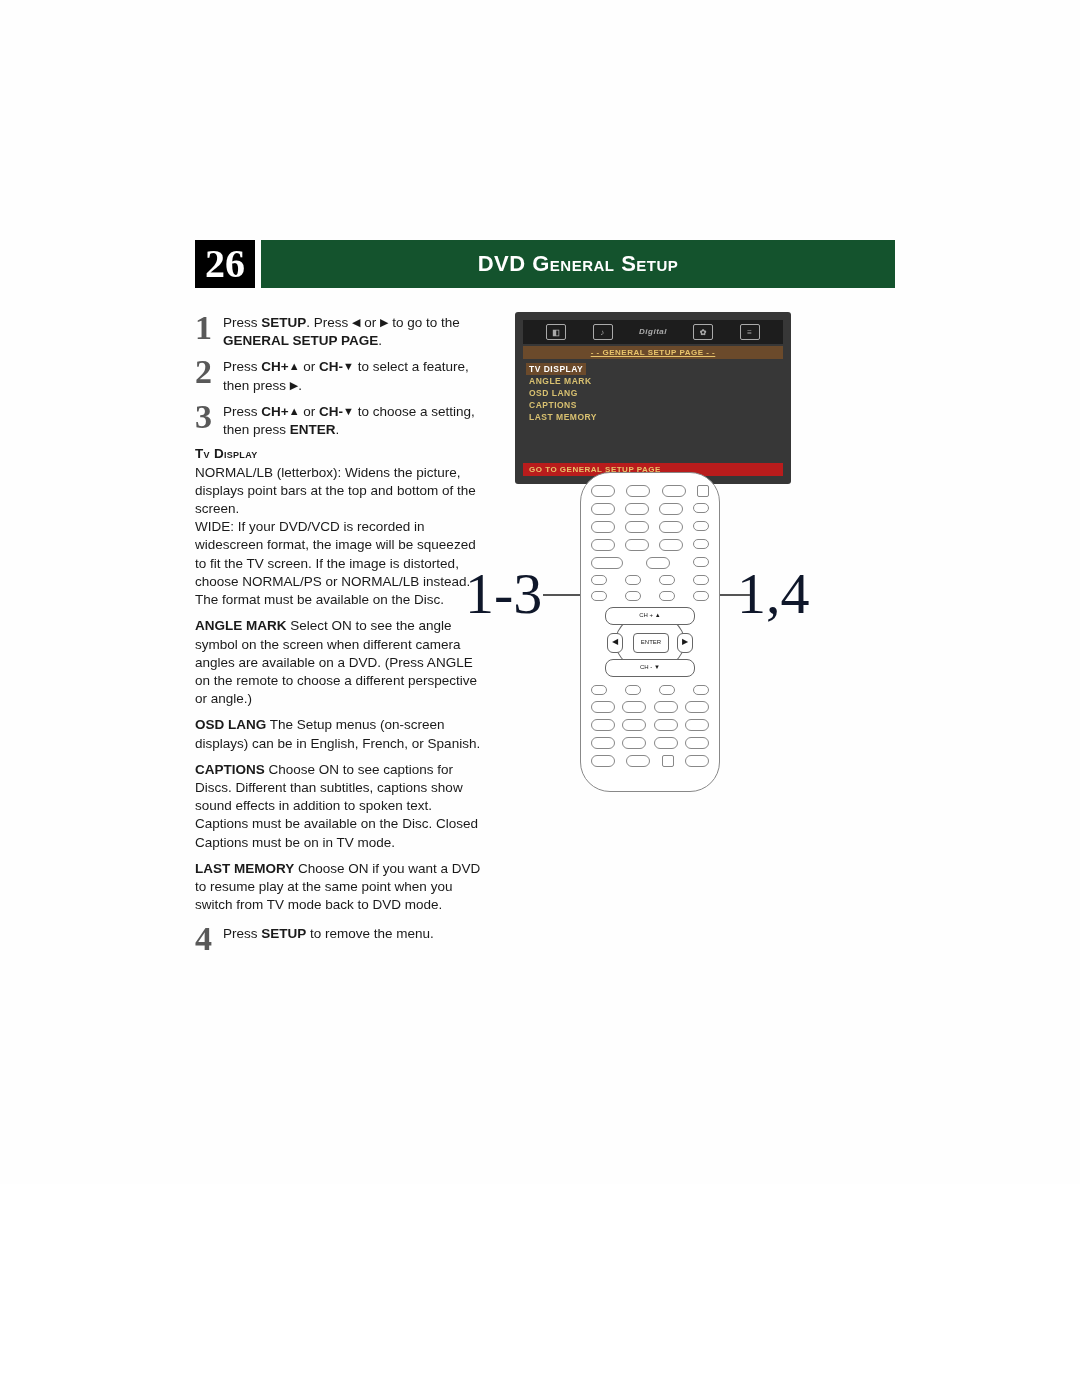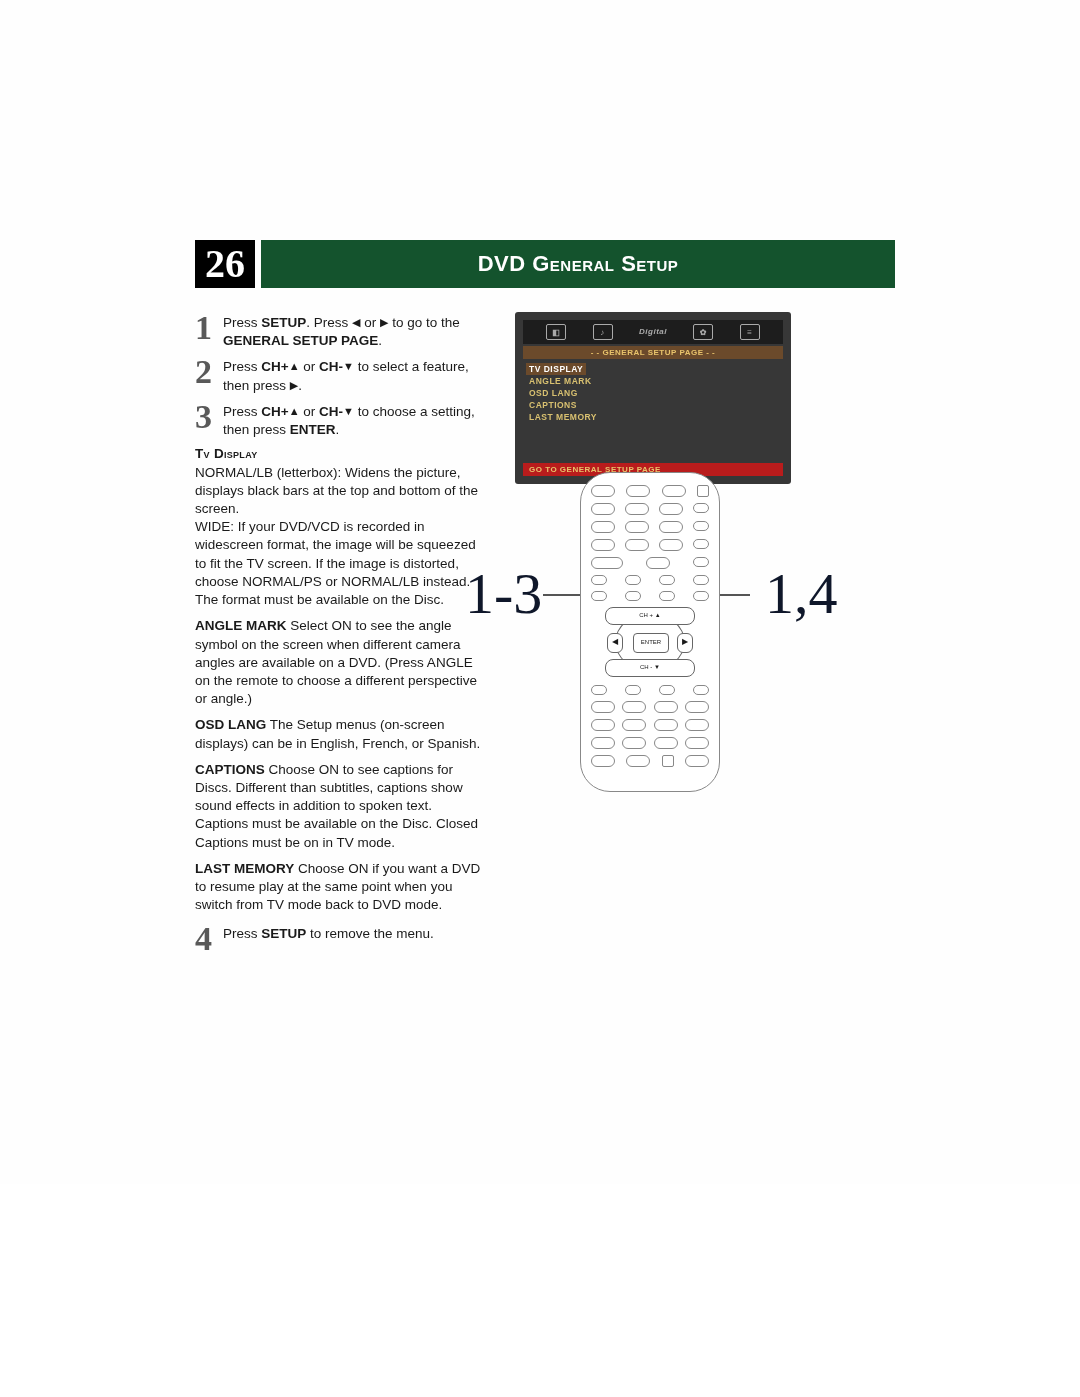--- a/index.html
+++ b/index.html
@@ -108,20 +108,21 @@
     display:flex; align-items:center; justify-content:center;
     font-size:8px; color:#aaa;
   }
   .osd-banner {
     background: #6b4a2b;
     color: #e8c36b;
     padding: 2px 4px;
     font-size: 8px;
     text-align: center;
     margin-bottom: 4px;
+    text-decoration: underline;
   }
   .osd-list { padding: 0 6px; }
   .osd-item { padding: 1px 0; color: #d8c070; font-size:8.5px; }
   .osd-item.active { background: #6b4a2b; color: #fff; padding:1px 3px; margin-left:-3px; width:fit-content;}
   .osd-spacer { height: 40px; }
   .osd-foot {
     background: #b91c1c;
     color: #e8c36b;
     padding: 2px 6px;
     font-size: 8px;
@@ -175,21 +176,21 @@
   .dpad .side.r { right:2px; }
 
   .callout {
     position: absolute;
     font-family: Georgia, "Times New Roman", serif;
     font-size: 58px;
     font-weight: 400;
     color: #0f172a;
   }
   .callout.left-co { top: 248px; left: -60px; }
-  .callout.right-co { top: 248px; left: 240px; }
+  .callout.right-co { top: 248px; left: 212px; }
   .lead-line {
     position:absolute; background:#555; height:1.5px;
   }
   .lead-line.l1 { top:282px; left:18px; width:68px; }
   .lead-line.l2 { top:282px; left:170px; width:55px; }
 </style>
 </head>
 <body>
 
 <div class="page">
@@ -218,21 +219,21 @@
       </div>
 
       <div class="step">
         <div class="step-num">3</div>
         <div class="step-body">
           <span>Press </span><span class="b">CH+</span><span class="tri">▲</span><span> or </span><span class="b">CH-</span><span class="tri">▼</span><span> to choose a setting, then press </span><span class="b">ENTER</span><span>.</span>
         </div>
       </div>
 
       <div class="sect-head">Tv Display</div>
-      <div>NORMAL/LB (letterbox): Widens the picture, displays black bars at the top and bottom of the screen.</div>
+      <div>NORMAL/LB (letterbox): Widens the picture, displays point bars at the top and bottom of the screen.</div>
       <div>WIDE: If your DVD/VCD is recorded in widescreen format, the image will be squeezed to fit the TV screen. If the image is distorted, choose NORMAL/PS or NORMAL/LB instead.</div>
       <div class="para">The format must be available on the Disc.</div>
 
       <div class="para"><span class="b">ANGLE MARK</span><span> Select ON to see the angle symbol on the screen when different camera angles are available on a DVD. (Press ANGLE on the remote to choose a different perspective or angle.)</span></div>
       <div class="para"><span class="b">OSD LANG</span><span> The Setup menus (on-screen displays) can be in English, French, or Spanish.</span></div>
       <div class="para"><span class="b">CAPTIONS</span><span> Choose ON to see captions for Discs. Different than subtitles, captions show sound effects in addition to spoken text. Captions must be available on the Disc. Closed Captions must be on in TV mode.</span></div>
       <div class="para"><span class="b">LAST MEMORY</span><span> Choose ON if you want a DVD to resume play at the same point when you switch from TV mode back to DVD mode.</span></div>
 
       <div class="step">
         <div class="step-num">4</div>

